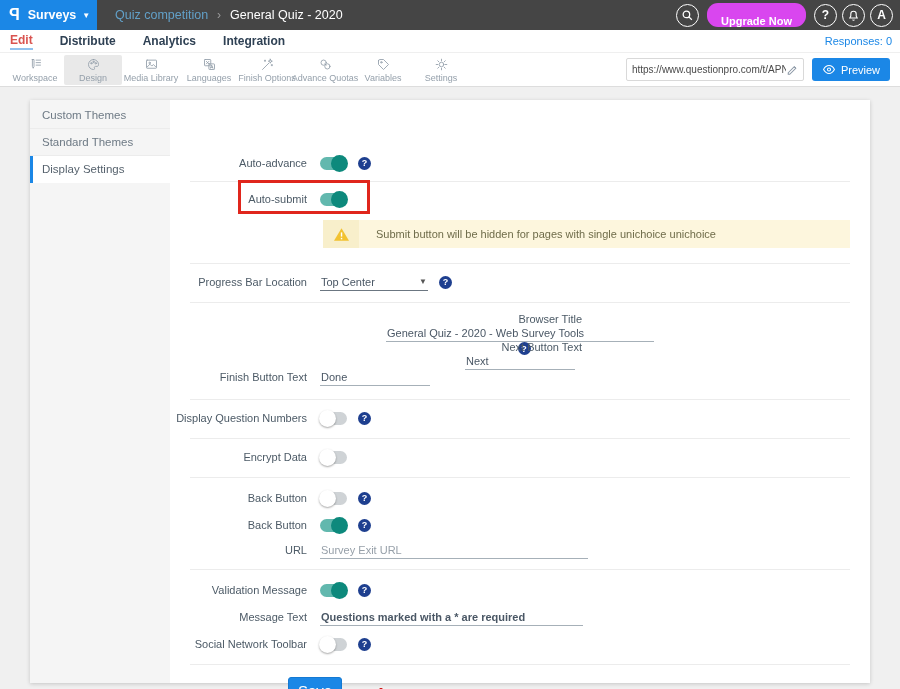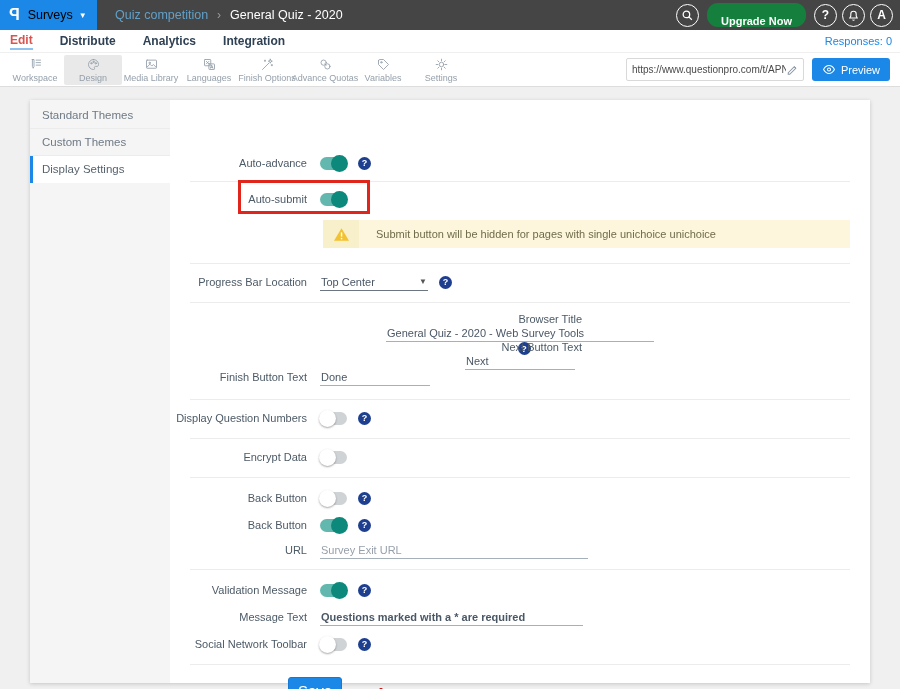--- a/index.html
+++ b/index.html
@@ -2,29 +2,29 @@
 <html><head>
 <meta charset="utf-8">
 <style>
   * { margin:0; padding:0; box-sizing:border-box; }
   html,body { width:900px; height:689px; font-family:"Liberation Sans", sans-serif; background:#f0f0f0; overflow:hidden; }
 
   
   .topbar { height:30px; background:#454545; display:flex; align-items:center; }
   .logo-block { width:97px; height:30px; background:#1b87e6; display:flex; align-items:center; padding-left:9px; cursor:pointer; }
   .logo-glyph { color:#fff; font-size:16px; font-weight:bold; transform:scaleX(-1); display:inline-block; }
-  .product-name { color:#000000; font-size:12.5px; margin-left:8px; }
+  .product-name { color:#ffffff; font-size:12.5px; margin-left:8px;font-weight:bold; }
   .logo-caret { color:#fff; font-size:8px; margin-left:6px; }
   .breadcrumb { display:flex; align-items:center; margin-left:18px; font-size:12.5px; }
   .bc-parent { color:#62a0c8; cursor:pointer; }
   .bc-sep { color:#9a9a9a; margin:0 9px; font-size:12px; }
   .bc-current { color:#fff; }
   .top-right { margin-left:auto; display:flex; align-items:center; gap:5px; margin-right:7px; }
   .circle-btn { width:23px; height:23px; border:1.5px solid #fff; border-radius:50%; display:flex; align-items:center; justify-content:center; color:#fff; font-size:12px; font-weight:bold; cursor:pointer; background:transparent; }
-  .upgrade-btn { height:22px; background:#15803d; border:none; border-radius:11px; color:#fff; font-size:11px; font-weight:bold; padding:12px 14px; margin:0 3px; cursor:pointer; font-family:"Liberation Sans", sans-serif; }
+  .upgrade-btn { height:22px; background:#d946ef; border:none; border-radius:11px; color:#fff; font-size:11px; font-weight:bold; padding:12px 14px; margin:0 3px; cursor:pointer; font-family:"Liberation Sans", sans-serif; }
 
   
   .navrow { height:23px; background:#fff; display:flex; align-items:center; padding-left:10px; border-bottom:1px solid #efefef; }
   .nav-item { font-size:12px; font-weight:bold; color:#2f4154; margin-right:27px; cursor:pointer; }
   .nav-item.active { color:#d9534f; border-bottom:2px solid #8fc1ee; padding-bottom:1px;text-align:right; }
   .responses { margin-left:auto; margin-right:8px; font-size:11px; color:#1b87e6; }
 
   
   .toolbar { height:34px; background:#fff; display:flex; align-items:center; padding-left:6px; border-bottom:1px solid #ddd; }
   .tool-item { width:58px; height:30px; display:flex; flex-direction:column; align-items:center; justify-content:center; gap:1px; cursor:pointer; border-radius:2px; }
@@ -207,22 +207,22 @@
         </svg>
       <span>Preview</span>
     </button>
   </div>
 </div>
 
 <div class="page">
   <div class="card">
 
     <div class="sidebar">
+      <div class="side-item">Custom Themes</div>
       <div class="side-item">Standard Themes</div>
-      <div class="side-item">Custom Themes</div>
       <div class="side-item active">Display Settings</div>
     </div>
 
     <div class="main">
 
       <div class="row mt30">
         <span class="row-label">Auto-advance</span>
         <div class="toggle on">
             <div class="knob"></div>
           </div>

